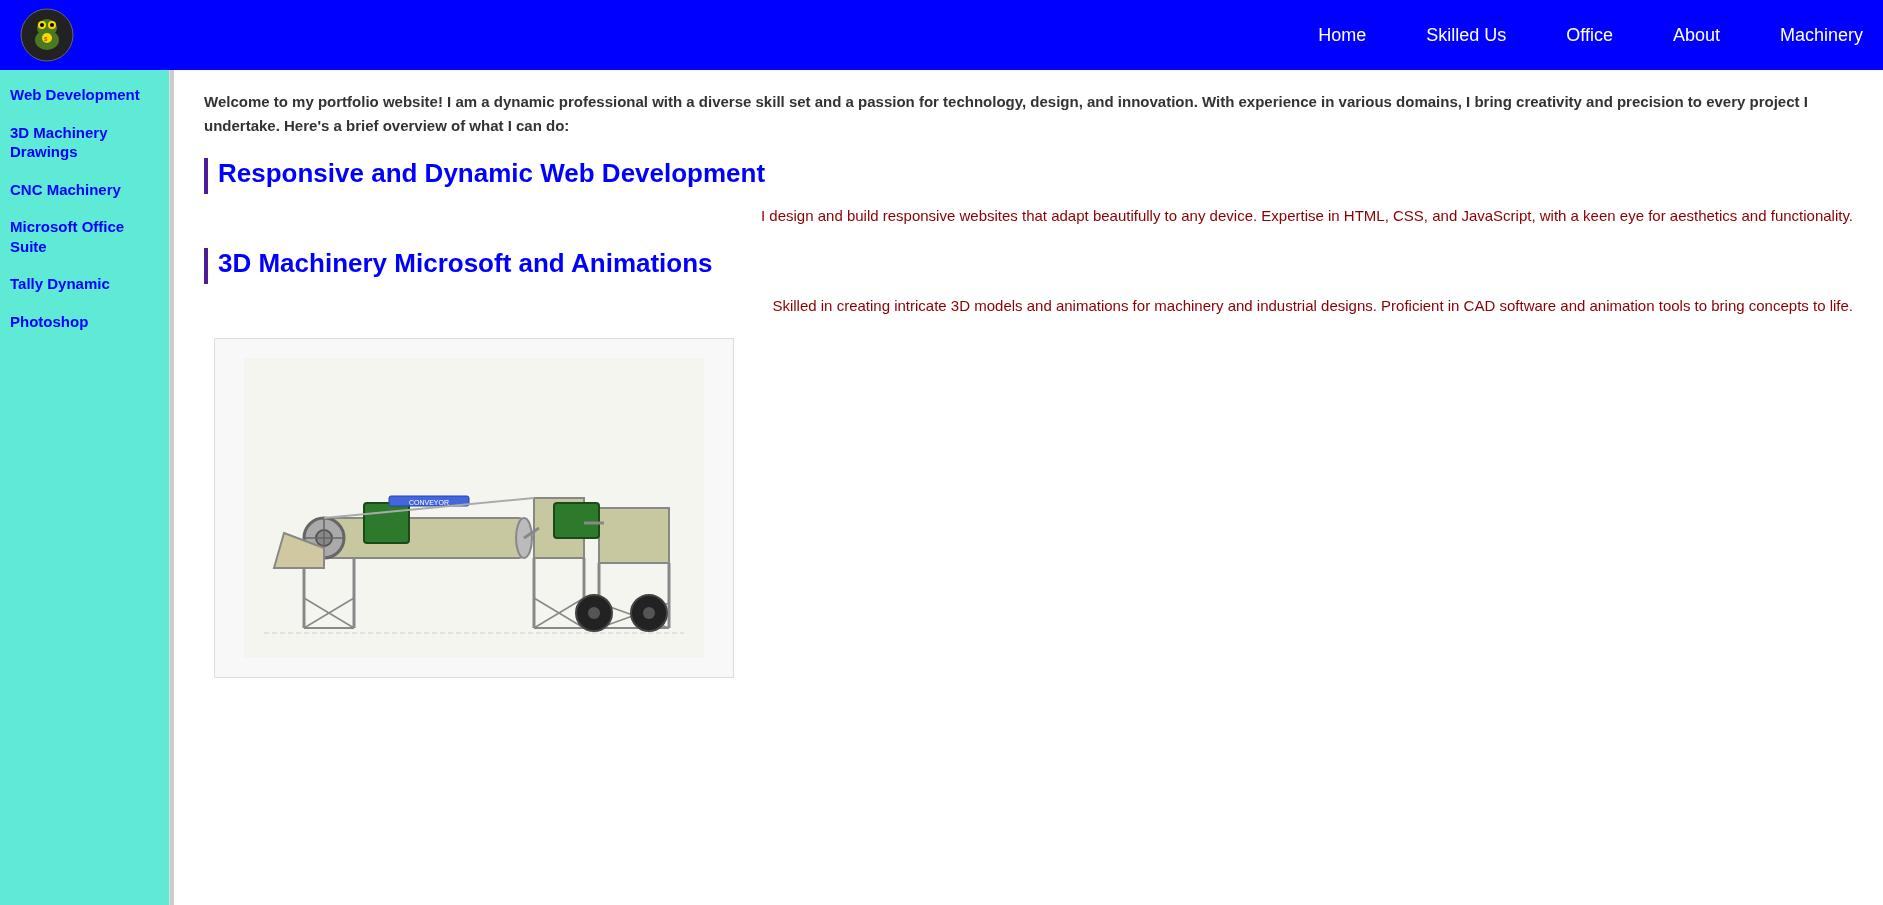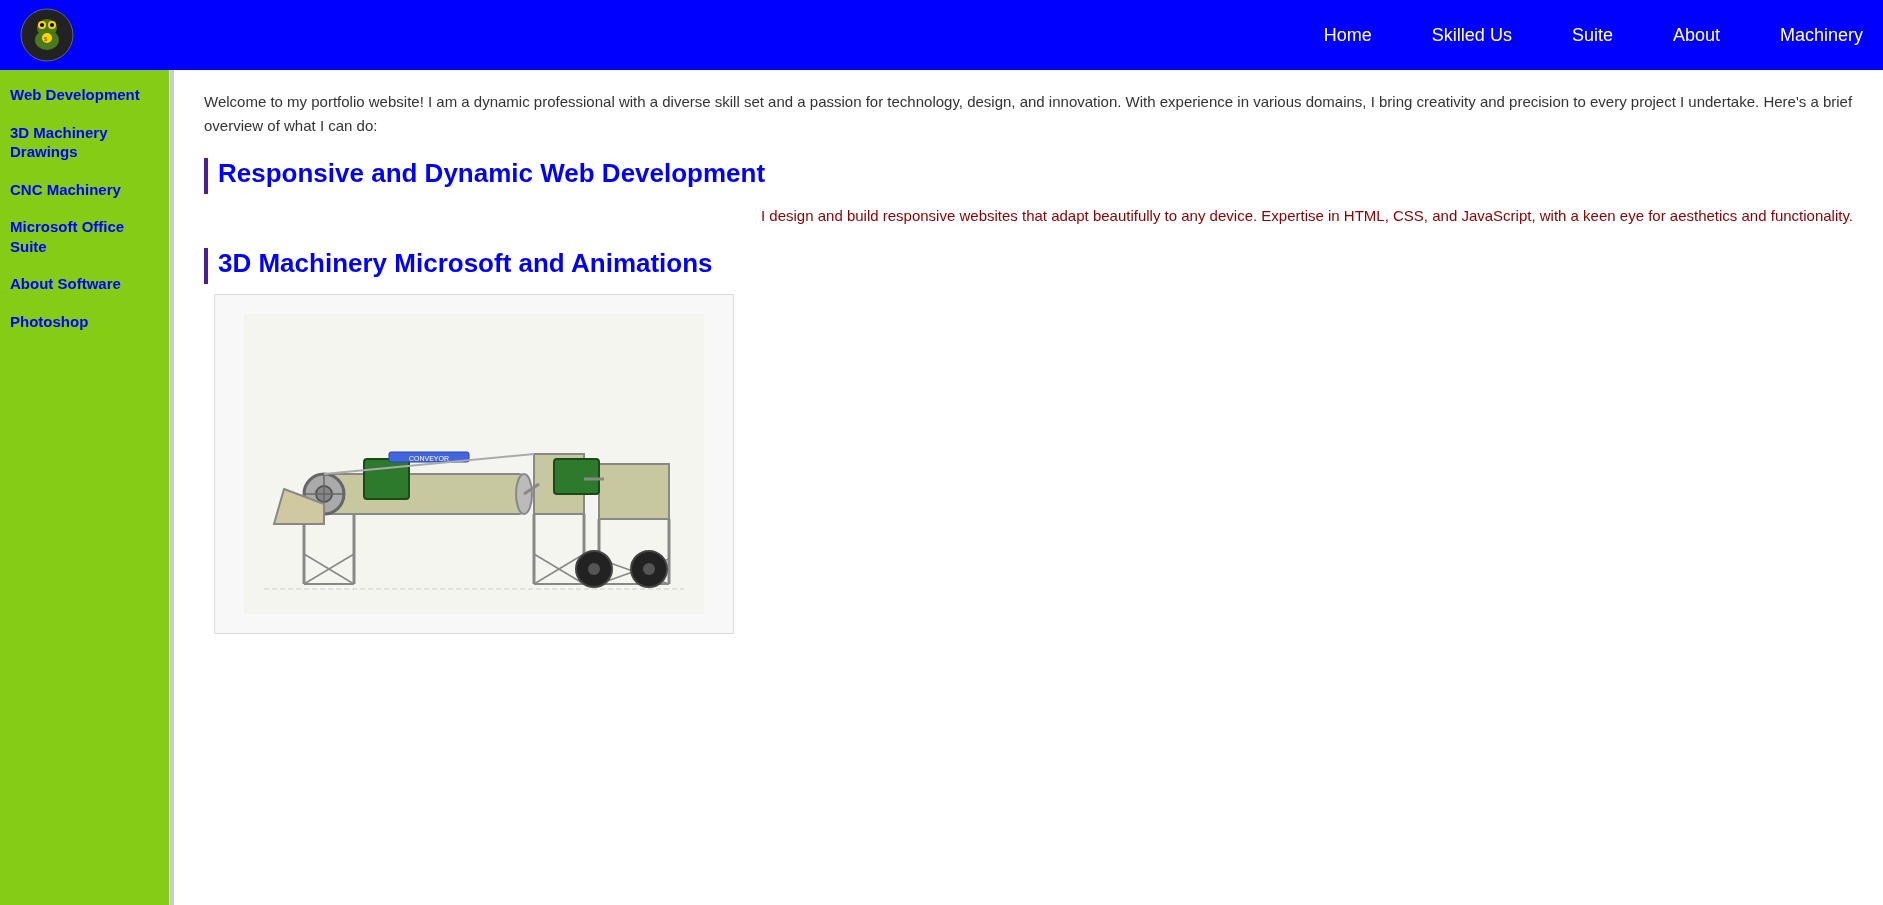--- a/index.html
+++ b/index.html
@@ -37,21 +37,21 @@
 
     
     #main-layout {
       display: flex;
       min-height: calc(100vh - 70px);
     }
 
     
     #sidebar {
       width: 170px;
-      background: #84cc16;
+      background: #5eead4;
       padding: 15px 10px;
       border-right: 1px solid #ddd;
       flex-shrink: 0;
     }
     .sidebar-item {
       color: blue;
       font-size: 15px;
       font-weight: bold;
       cursor: pointer;
       margin-bottom: 18px;
@@ -64,20 +64,21 @@
       background: white;
       padding: 20px 30px;
       border-left: 4px solid #ccc;
     }
 
     .intro-text {
       color: #333;
       font-size: 15px;
       line-height: 1.6;
       margin-bottom: 20px;
+      font-weight: bold;
     }
 
     .section-heading {
       color: blue;
       font-size: 26px;
       font-weight: bold;
       margin-bottom: 10px;
       padding-bottom: 5px;
       border-left: 4px solid #4c1d95;
       padding-left: 10px;
@@ -128,44 +129,45 @@
       <circle cx="32" cy="17" r="2" fill="#000"></circle>
 
       <circle cx="27" cy="30" r="5" fill="#ffd700"></circle>
       <text x="24" y="33" font-size="6" fill="#a0522d" font-weight="bold">$</text>
     </svg>
   </div>
 
   <nav id="nav">
     <a class="nav-item">Home</a>
     <a class="nav-item">Skilled Us</a>
-    <a class="nav-item">Suite</a>
+    <a class="nav-item">Office</a>
     <a class="nav-item">About</a>
     <a class="nav-item">Machinery</a>
   </nav>
 </div>
 
 <div id="main-layout">
 
   <aside id="sidebar">
     <div class="sidebar-item">Web Development</div>
     <div class="sidebar-item">3D Machinery Drawings</div>
     <div class="sidebar-item">CNC Machinery</div>
     <div class="sidebar-item">Microsoft Office Suite</div>
-    <div class="sidebar-item">About Software</div>
+    <div class="sidebar-item">Tally Dynamic</div>
     <div class="sidebar-item">Photoshop</div>
   </aside>
 
   <main id="content">
     <p class="intro-text">Welcome to my portfolio website! I am a dynamic professional with a diverse skill set and a passion for technology, design, and innovation. With experience in various domains, I bring creativity and precision to every project I undertake. Here's a brief overview of what I can do:</p>
 
     <h2 class="section-heading">Responsive and Dynamic Web Development</h2>
     <p class="section-desc">I design and build responsive websites that adapt beautifully to any device. Expertise in HTML, CSS, and JavaScript, with a keen eye for aesthetics and functionality.</p>
 
     <h2 class="section-heading">3D Machinery Microsoft and Animations</h2>
+    <p class="section-desc">Skilled in creating intricate 3D models and animations for machinery and industrial designs. Proficient in CAD software and animation tools to bring concepts to life.</p>
 
     <div class="machinery-image-container">
       <svg class="machinery-svg" viewBox="0 0 460 300" xmlns="http://www.w3.org/2000/svg">
 
         <rect width="460" height="300" fill="#f5f5f0"></rect>
 
         <line x1="60" y1="200" x2="60" y2="270" stroke="#888" stroke-width="3"></line>
         <line x1="110" y1="200" x2="110" y2="270" stroke="#888" stroke-width="3"></line>
         <line x1="60" y1="270" x2="110" y2="270" stroke="#888" stroke-width="2"></line>
 

